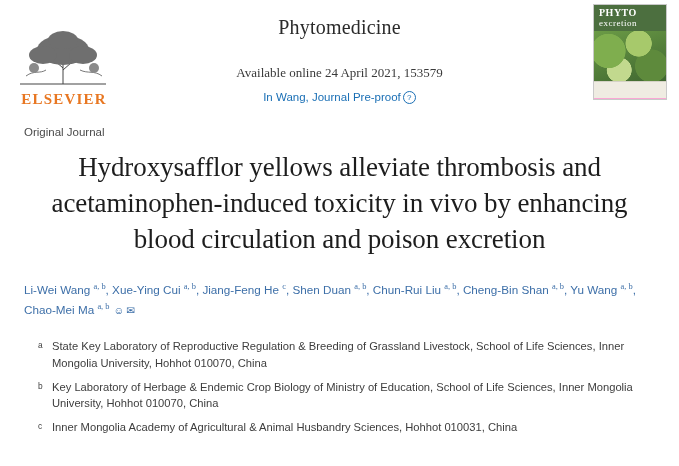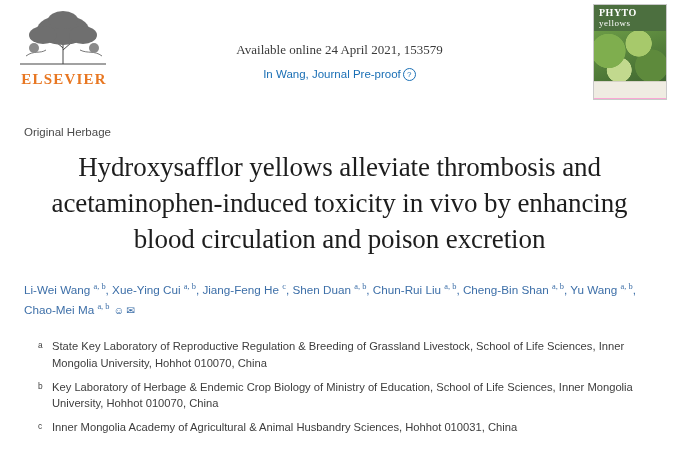--- a/index.html
+++ b/index.html
@@ -60,21 +60,21 @@
     line-height: 11px;
     text-align: center;
     vertical-align: 1px;
     margin-left: 2px;
   }
 
   
   .elsevier {
     position: absolute;
     left: 10px;
-    top: 4px;
+    top: 24px;
     width: 108px;
     text-align: center;
   }
   .elsevier svg { display: block; }
   .elsevier-word {
     font-family: "Liberation Serif", serif;
     font-size: 15px;
     font-weight: bold;
     letter-spacing: 1.2px;
     color: #e87722;
@@ -208,38 +208,39 @@
           <g fill="#8a8a8a">
             <circle cx="24" cy="44" r="5"></circle>
             <circle cx="84" cy="44" r="5"></circle>
           </g>
         </svg>
       </span>
       <div class="elsevier-word">ELSEVIER</div>
     </div>
 
     <div class="journal-center">
+      <div class="journal-title">Phytomedicine</div>
       <div class="journal-sub">Available online 24 April 2021, 153579</div>
       <div class="journal-status">
         <span>In Wang, Journal Pre-proof</span><span class="qmark">?</span>
       </div>
     </div>
 
     <div class="cover">
       <div class="cover-top">
         <b>PHYTO</b>
-        <span>yellows</span>
+        <span>excretion</span>
       </div>
       <div class="cover-img"></div>
       <div class="cover-bottom"></div>
     </div>
   </div>
 
   <div class="content">
-    <div class="kicker">Original Herbage</div>
+    <div class="kicker">Original Journal</div>
 
     <h1 class="title">Hydroxysafflor yellows alleviate thrombosis and acetaminophen-induced toxicity in vivo by enhancing blood circulation and poison excretion</h1>
 
     <div class="authors">
       <span><span>Li-Wei Wang</span> <sup>a, b</sup></span><span class="sep">, </span><span><span>Xue-Ying Cui</span> <sup>a, b</sup></span><span class="sep">, </span><span><span>Jiang-Feng He</span> <sup>c</sup></span><span class="sep">, </span><span><span>Shen Duan</span> <sup>a, b</sup></span><span class="sep">, </span><span><span>Chun-Rui Liu</span> <sup>a, b</sup></span><span class="sep">, </span><span><span>Cheng-Bin Shan</span> <sup>a, b</sup></span><span class="sep">, </span><span><span>Yu Wang</span> <sup>a, b</sup></span><span class="sep">, </span><span><span>Chao-Mei Ma</span> <sup>a, b</sup><span class="author-icons">☺✉</span></span>
     </div>
 
     <div class="affils">
       <div class="affil">
         <div class="affil-mark">a</div>

